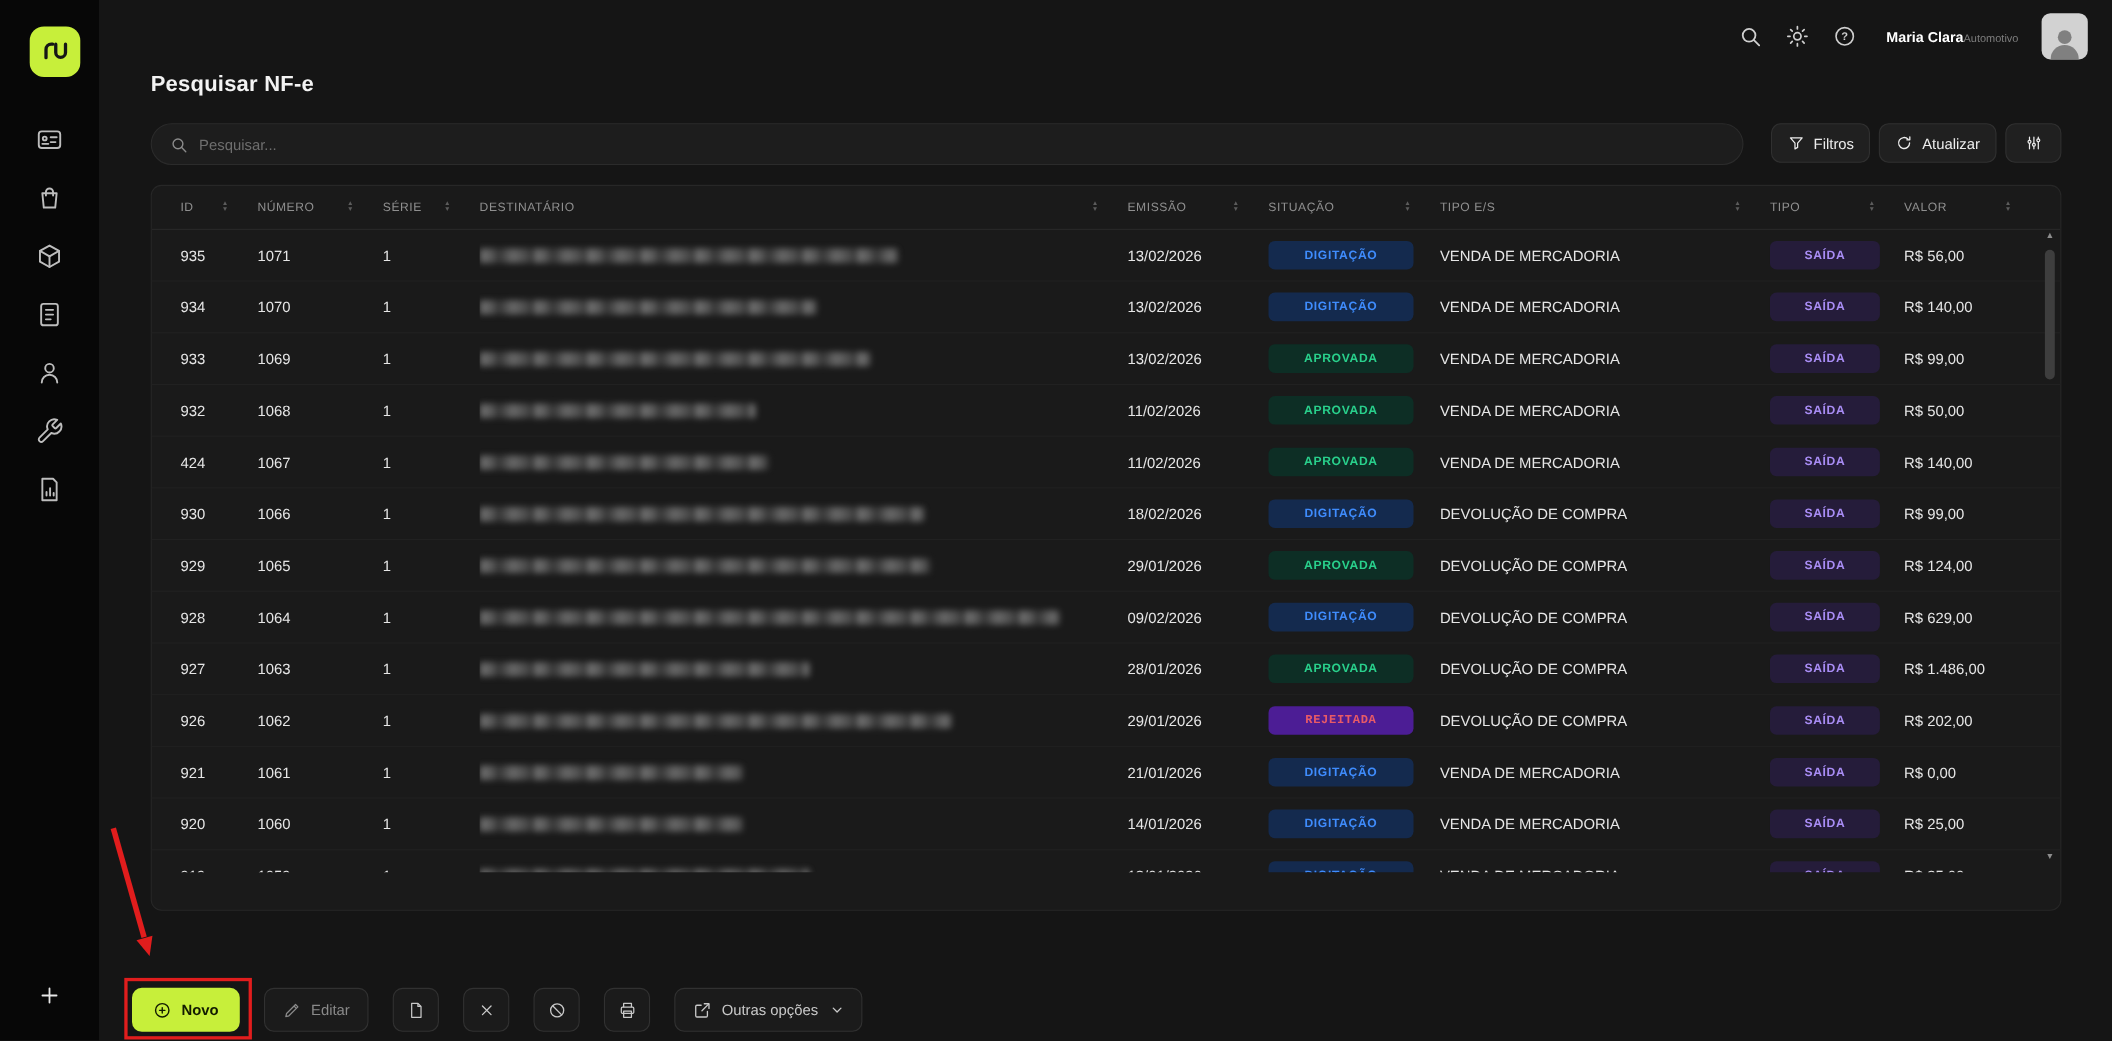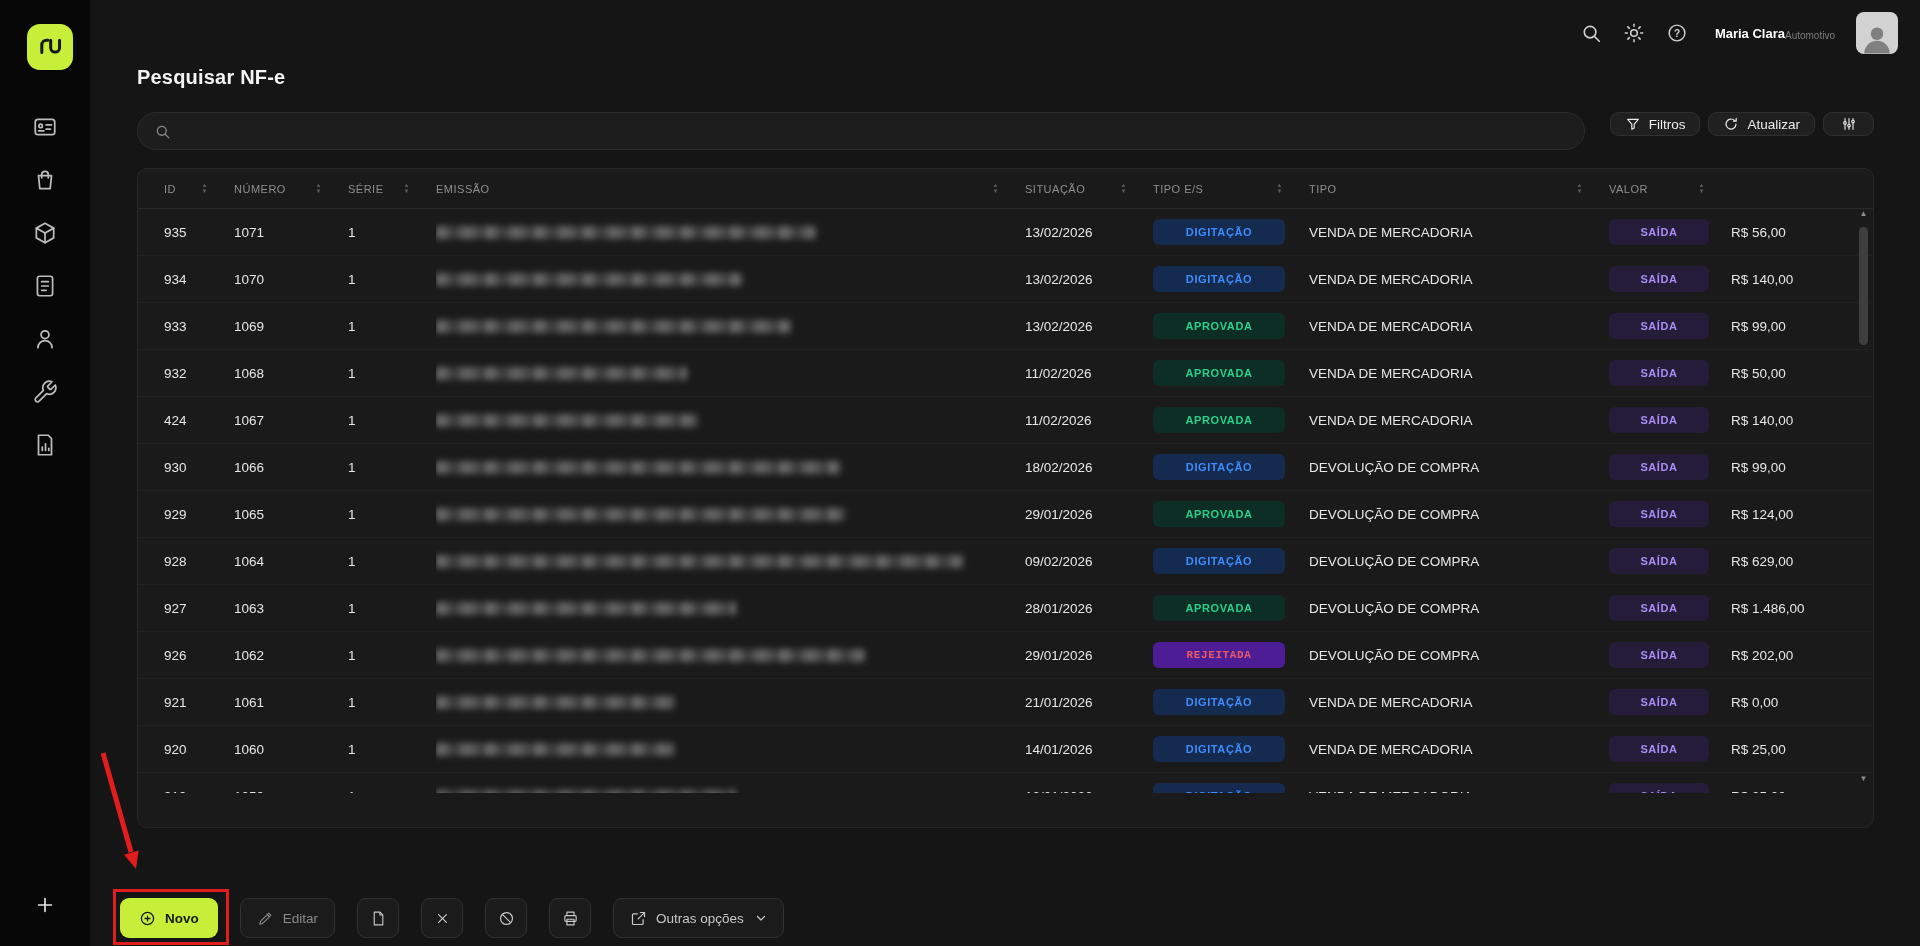--- a/index.html
+++ b/index.html
@@ -26,21 +26,21 @@
   .userrole{font-size:10px;color:#7e7e7e;margin-top:2px;}
   .avatar{width:42px;height:42px;border-radius:8px;background:#d2d2d2;overflow:hidden;display:flex;align-items:flex-end;justify-content:center;cursor:pointer;}
 
   
   .page-title{position:absolute;left:137px;top:66px;font-size:20px;font-weight:700;color:#f3f3f3;letter-spacing:.2px;}
   .toolbar{position:absolute;left:137px;top:112px;width:1737px;height:38px;}
   .search-pill{position:absolute;left:0;top:0;width:1448px;height:38px;background:#1d1d1d;border:1px solid #2b2b2b;border-radius:19px;display:flex;align-items:center;padding:0 16px;gap:10px;}
   .search-pill svg{width:17px;height:17px;color:#8a8a8a;flex:0 0 auto;}
   .search-input{flex:1;background:transparent;border:none;outline:none;color:#dcdcdc;font-size:13.5px;}
   .search-input::placeholder{color:#6e6e6e;}
-  .tool-btns{position:absolute;right:0;top:0;display:flex;gap:8px;height:24px;}
+  .tool-btns{position:absolute;right:0;top:0;display:flex;gap:8px;height:36px;}
   .tbtn{display:flex;align-items:center;gap:8px;background:#202020;border:1px solid #303030;border-radius:9px;padding:0 14px;font-size:13.5px;color:#ececec;}
   .tbtn svg{width:16px;height:16px;}
   .tbtn.icon-only{width:51px;justify-content:center;padding:0;}
 
   
   .table{position:absolute;left:137px;top:168px;width:1737px;height:660px;background:#1a1a1a;border:1px solid #272727;border-radius:10px;overflow:hidden;}
   .grid{display:grid;grid-template-columns:var(--cols);padding-left:26px;padding-right:18px;}
   .thead{height:40px;border-bottom:1px solid #2a2a2a;}
   .th{display:flex;align-items:center;justify-content:space-between;padding-right:26px;font-size:11px;color:#8f8f8f;letter-spacing:.5px;cursor:pointer;overflow:hidden;white-space:nowrap;}
   .sort{display:flex;flex-direction:column;font-size:6px;line-height:5px;color:#5c5c5c;gap:1px;margin-left:6px;}
@@ -166,20 +166,21 @@
 </div>
 
 <div class="page-title">Pesquisar NF-e</div>
 
 <div class="toolbar">
   <div class="search-pill">
     <svg viewBox="0 0 24 24" fill="none" stroke="currentColor" stroke-width="1.8" stroke-linecap="round">
       <circle cx="11" cy="11" r="6.3"></circle>
         <path d="M15.8 15.8L21 21"></path>
     </svg>
+    <input class="search-input" type="text" placeholder="Pesquisar..." style="">
   </div>
   <div class="tool-btns">
     <button class="tbtn">
       <svg viewBox="0 0 24 24" fill="none" stroke="currentColor" stroke-width="1.7" stroke-linejoin="round">
         <path d="M4 5h16l-6.2 7.2V18l-3.6 2v-7.8L4 5z"></path>
       </svg>
       <span>Filtros</span>
     </button>
     <button class="tbtn">
       <svg viewBox="0 0 24 24" fill="none" stroke="currentColor" stroke-width="1.8" stroke-linecap="round" stroke-linejoin="round">
@@ -216,20 +217,27 @@
         </span>
       </div>
     <div class="th">
         <span>SÉRIE</span>
         <span class="sort">
           <span>▲</span>
           <span>▼</span>
         </span>
       </div>
     <div class="th">
+        <span>DESTINATÁRIO</span>
+        <span class="sort">
+          <span>▲</span>
+          <span>▼</span>
+        </span>
+      </div>
+    <div class="th">
         <span>EMISSÃO</span>
         <span class="sort">
           <span>▲</span>
           <span>▼</span>
         </span>
       </div>
     <div class="th">
         <span>SITUAÇÃO</span>
         <span class="sort">
           <span>▲</span>

